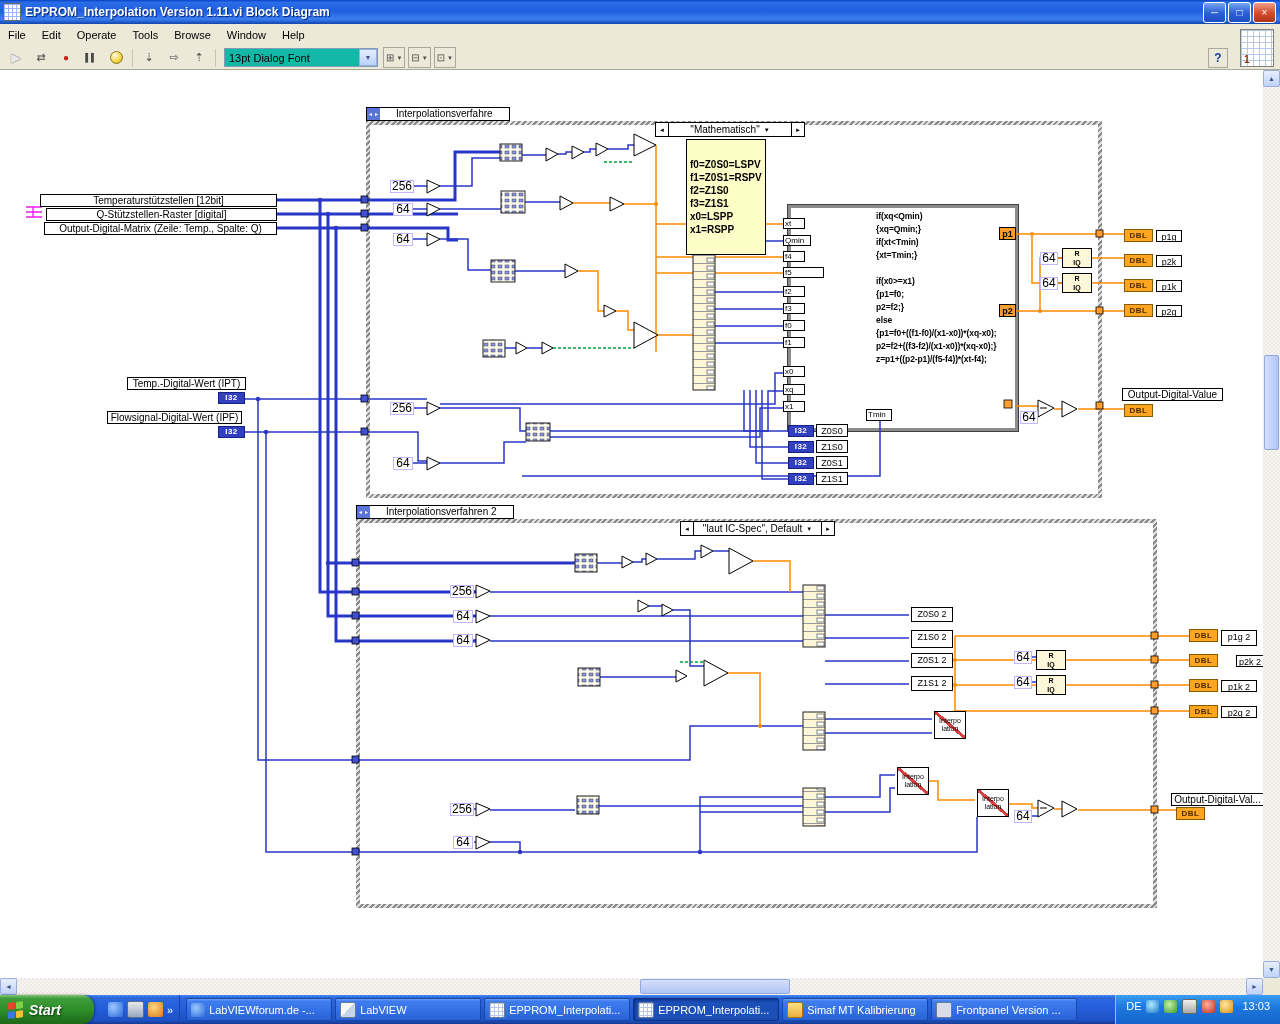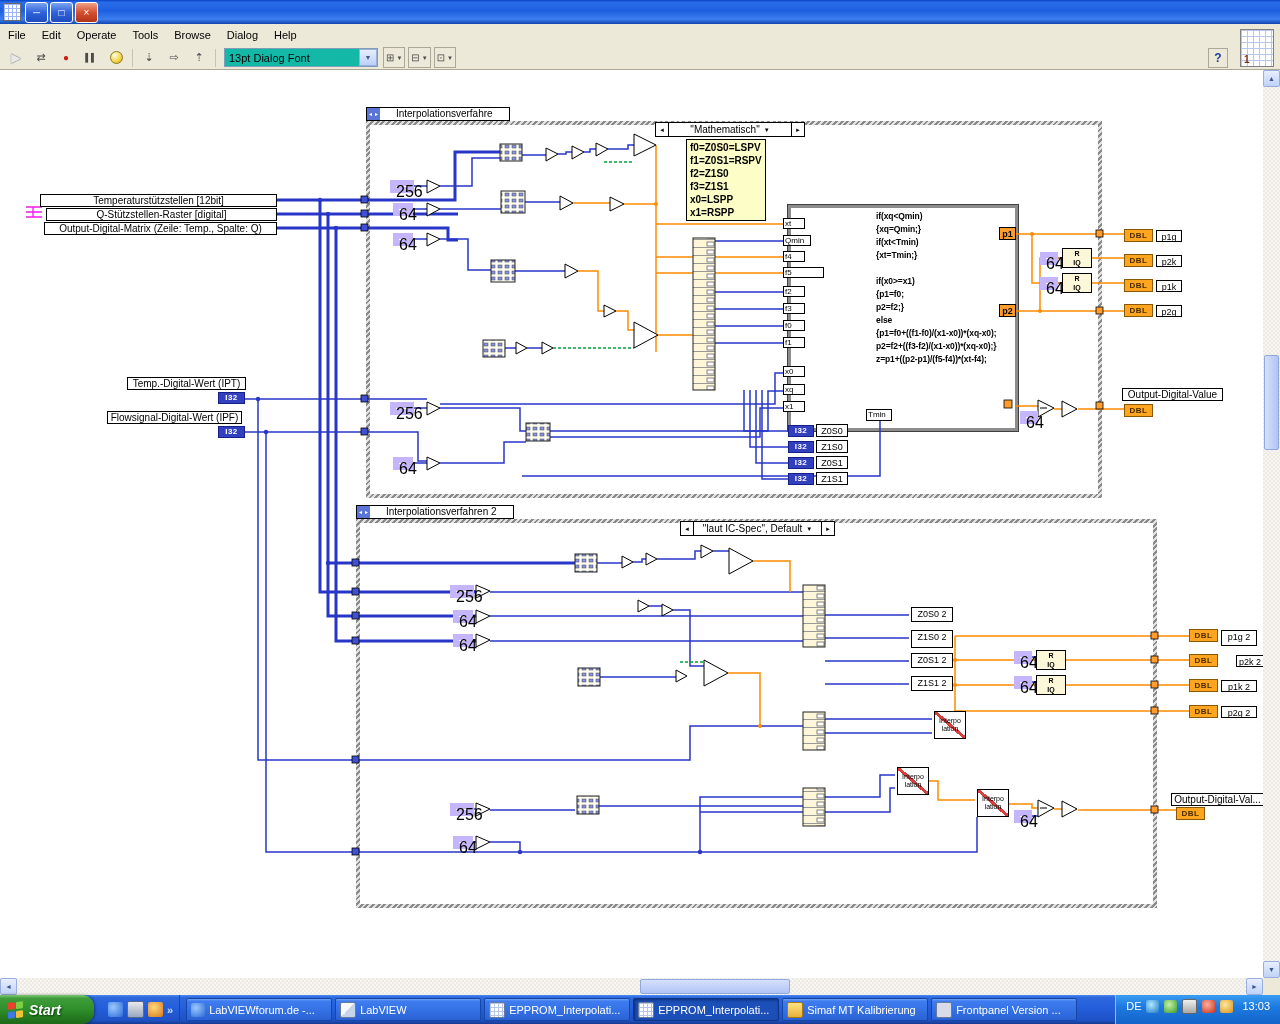--- a/index.html
+++ b/index.html
@@ -45,28 +45,28 @@
     background-size:6px 6px;z-index:25;font-size:10px;font-weight:bold;color:#8a2c10}
   .vi-icon span{position:absolute;left:3px;bottom:1px}
 
   
   .diagram{position:absolute;left:0;top:70px;width:1280px;height:925px;background:#fff;z-index:1}
   .d{position:absolute;z-index:6;box-sizing:border-box}
   .structb{position:absolute;z-index:4;border:4px solid;box-sizing:border-box;
     border-image:repeating-linear-gradient(135deg,#8a8a8a 0 2px,#e2e2e2 2px 4px) 4}
   .lbl{background:#fff;border:1px solid #000;font-size:10px;line-height:11px;text-align:center;
     white-space:nowrap;overflow:hidden;color:#000}
-  .const{background:#fff;border:6px solid #c4b5fd;font-size:16px;line-height:11px;text-align:center;color:#000}
+  .const{background:#fff;border:1px solid #c4b5fd;font-size:12px;line-height:11px;text-align:center;color:#000}
   .i32{background:#3240c0;border:1px solid #15208a;color:#fff;font-size:8px;font-weight:bold;
     text-align:center;line-height:10px;letter-spacing:0.5px}
   .dbl{background:#ffa51f;border:1px solid #8a5800;color:#4a2c00;font-size:8px;font-weight:bold;
     text-align:center;line-height:11px;letter-spacing:0.5px}
   .zbox{background:#fff;border:1px solid #000;font-size:9px;text-align:center;line-height:13px;color:#000}
   .note{background:#fdfdc8;border:1px solid #000;font-size:10px;font-weight:bold;line-height:13px;
-    padding:1px 3px;white-space:nowrap;color:#000}
+    padding:18px 3px;white-space:nowrap;color:#000}
   .fnode{border:3px solid #8c8c8c;outline:1px solid #404040;background:#fff;z-index:4;position:absolute}
   .fin{background:#fff;border:1px solid #000;font-size:8px;line-height:9px;padding-left:1px;color:#000}
   .fout{background:#ff9d2e;border:1px solid #000;font-size:9px;font-weight:bold;text-align:center;line-height:12px;color:#000}
   pre.code{margin:0;font-family:"Liberation Sans",sans-serif;font-size:8.5px;font-weight:bold;
     line-height:13px;letter-spacing:-0.1px;color:#000}
   .riq{background:#fcf7d8;border:1px solid #000;font-size:7px;font-weight:bold;line-height:9px;
     text-align:center;color:#000;display:flex;flex-direction:column;justify-content:center}
   .subvi{background:#fff;border:1px solid #000;font-size:7px;line-height:8px;text-align:center;color:#000;
     padding-top:5px;background-image:linear-gradient(to top right,transparent 46%,#d84040 46%,#d84040 54%,transparent 54%)}
   .shead{display:flex;align-items:stretch;height:14px;background:#fff;border:1px solid #000;font-size:10px;line-height:12px}
@@ -109,34 +109,35 @@
     background:linear-gradient(180deg,#3a9df2 0%,#1d7ae0 40%,#1563c8 100%);
     border-left:1px solid #8ec0f5;color:#fff;font-size:11px}
   .trayicon{width:13px;height:13px;border-radius:2px}
   .clock{margin-left:4px}
 </style>
 </head>
 <body>
 
 <div class="titlebar">
   <div class="wicon"></div>
+  <div class="wtitle">EPPROM_Interpolation Version 1.11.vi Block Diagram</div>
   <div class="wbtns">
     <div class="wbtn">─</div>
     <div class="wbtn">□</div>
     <div class="wbtn close">×</div>
   </div>
 </div>
 
 <div class="menubar">
   <span class="menu-item">File</span>
   <span class="menu-item">Edit</span>
   <span class="menu-item">Operate</span>
   <span class="menu-item">Tools</span>
   <span class="menu-item">Browse</span>
-  <span class="menu-item">Dialog</span>
+  <span class="menu-item">Window</span>
   <span class="menu-item">Help</span>
 </div>
 
 <div class="toolbar">
   <div class="tbtn run">▶</div>
   <div class="tbtn">⇄</div>
   <div class="tbtn abort">●</div>
   <div class="tbtn" style="font-size:8px">▌▌</div>
   <div class="tbtn">
       <span class="bulb"></span>

